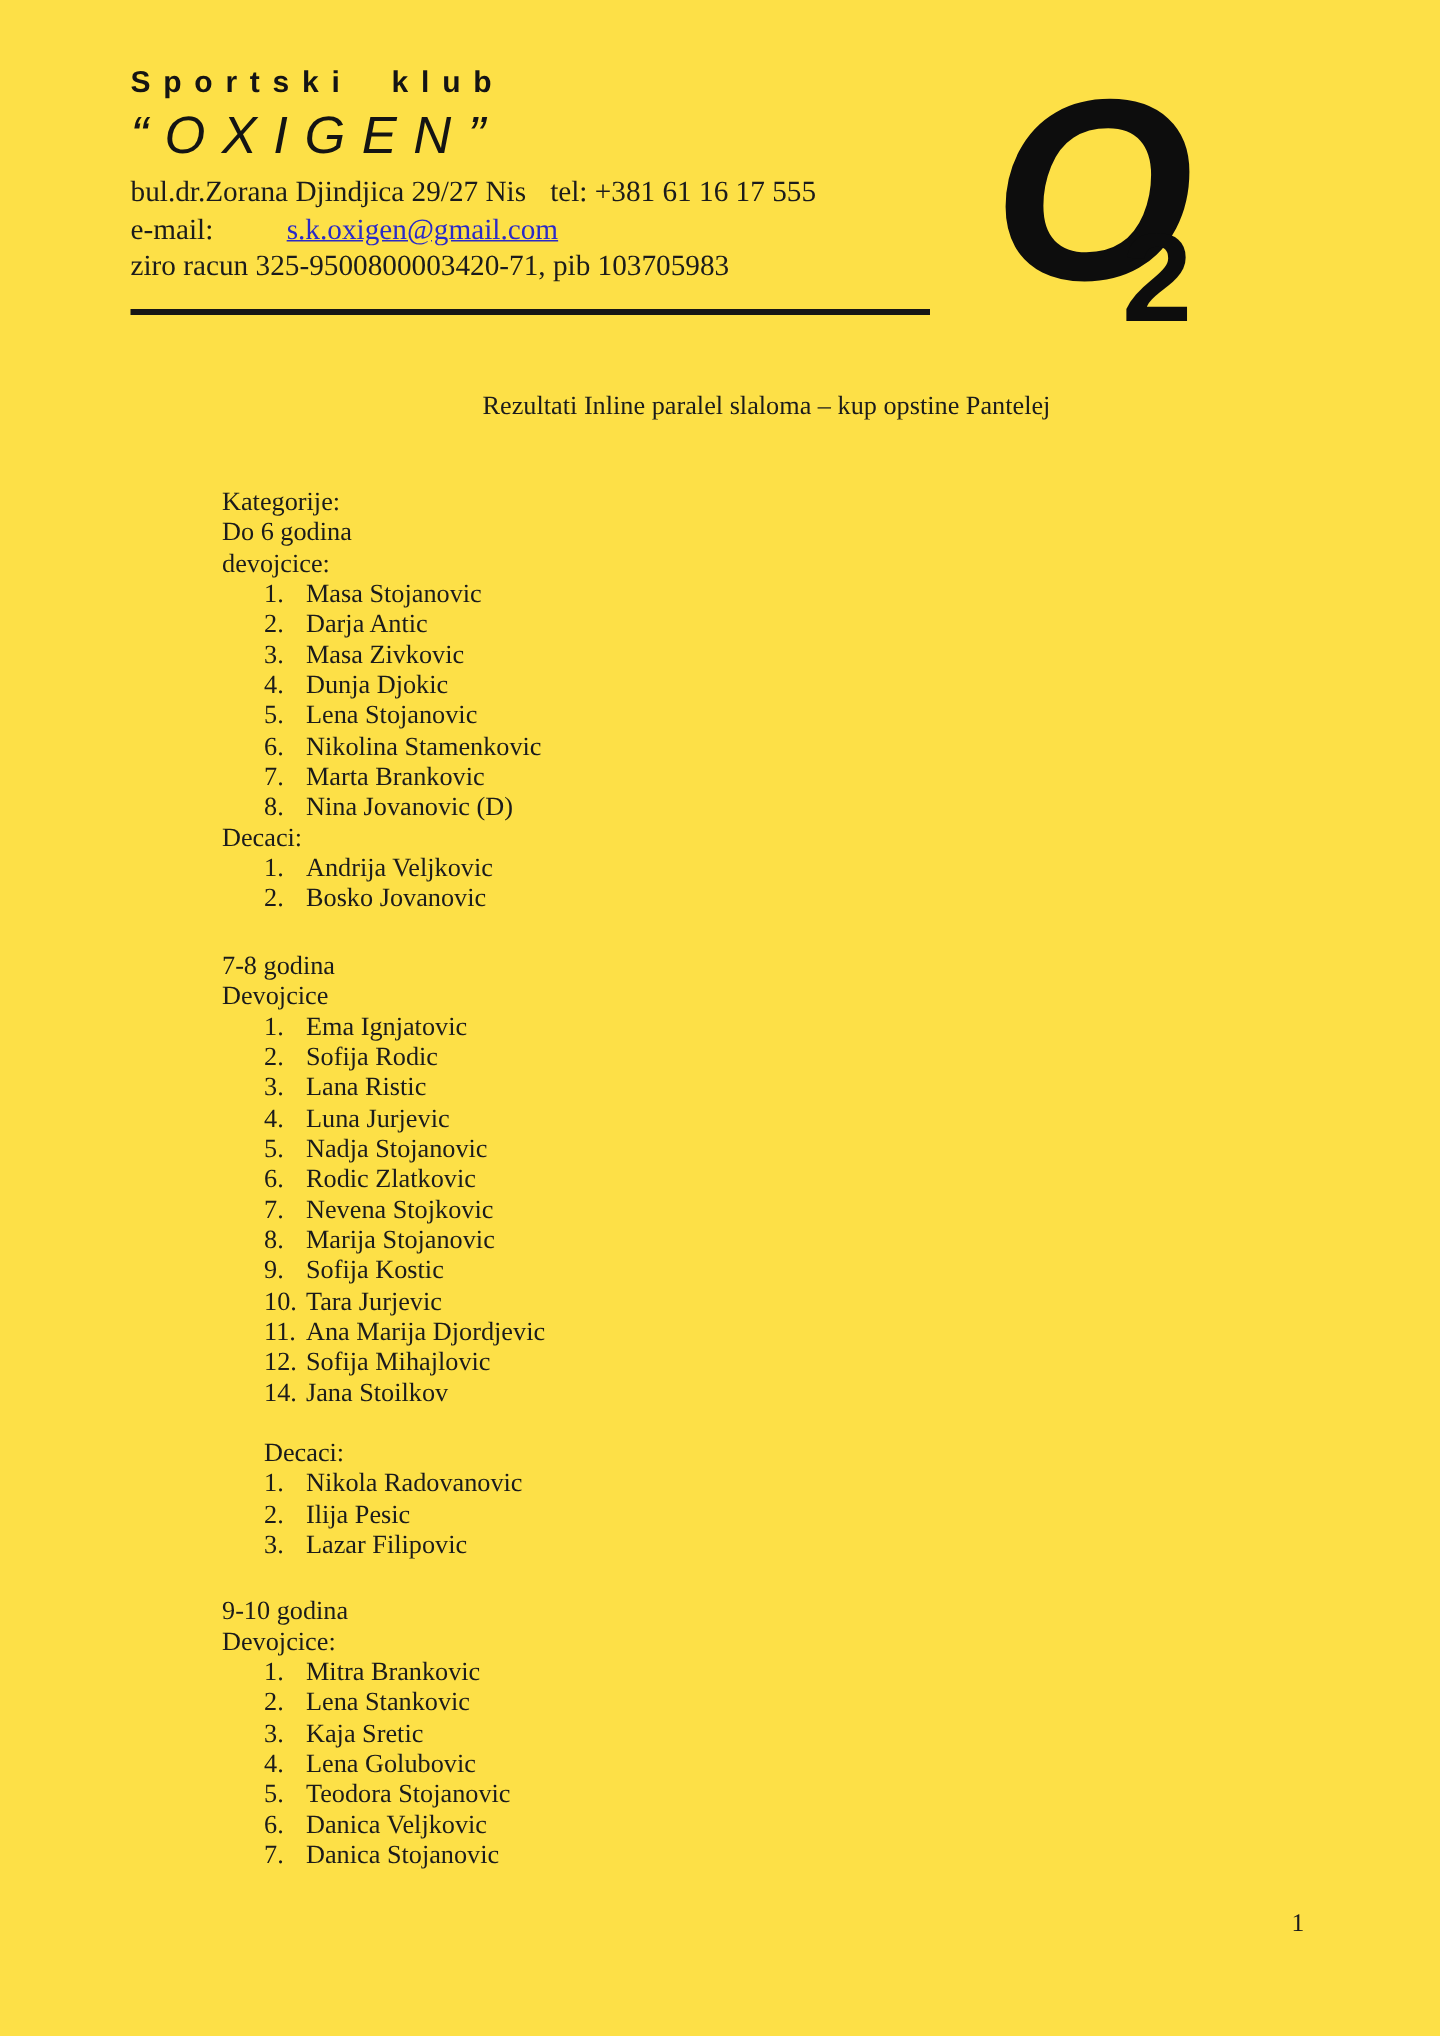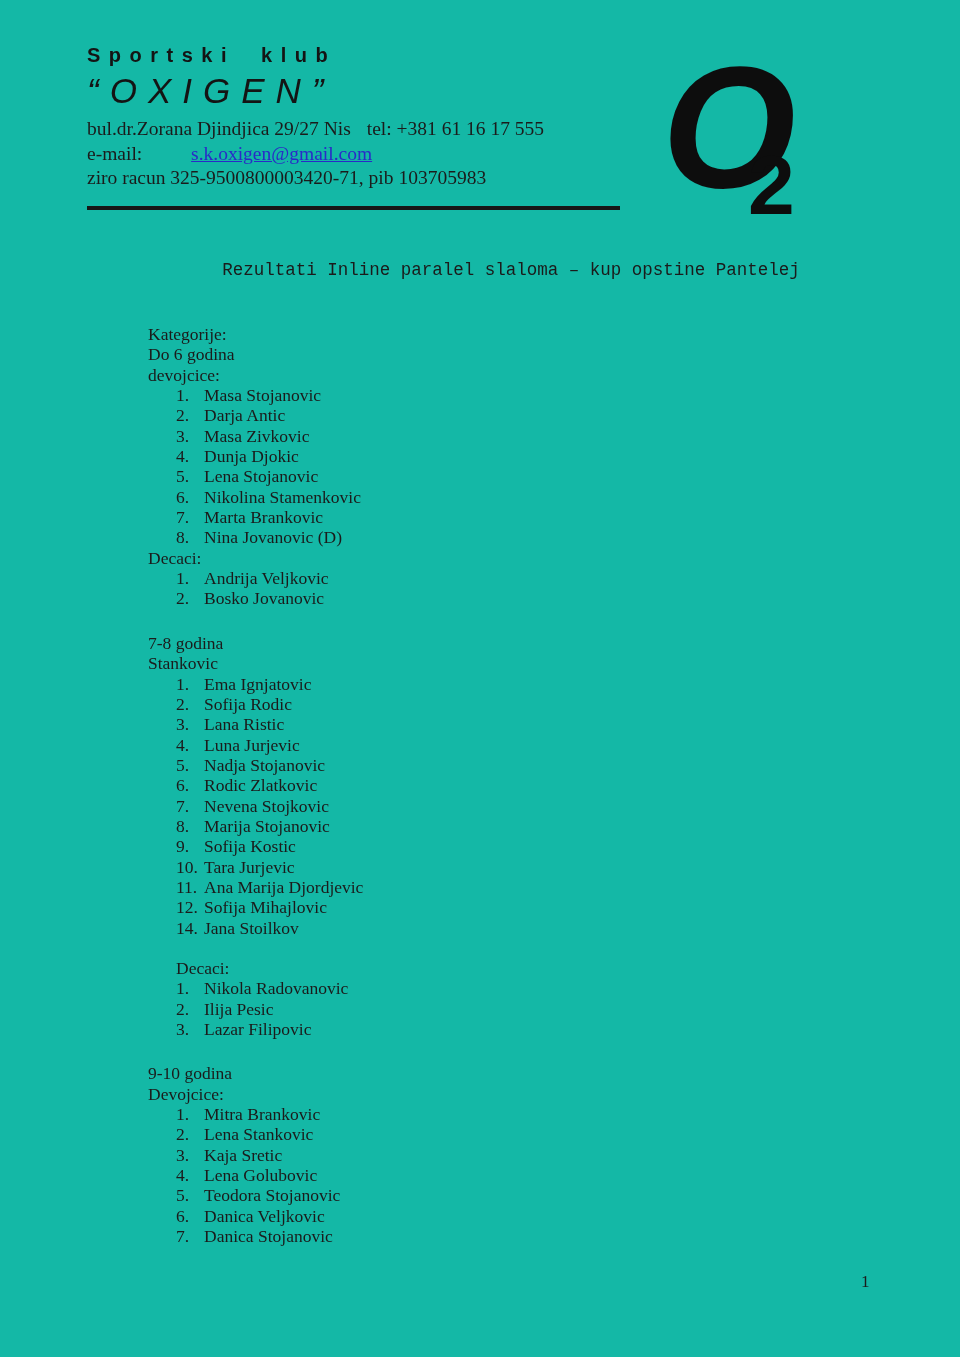--- a/index.html
+++ b/index.html
@@ -1,20 +1,20 @@
 <!DOCTYPE html>
 <html style="--link: #2a2ac8; --ink: #1b1b1b;"><head>
 <meta charset="utf-8">
 <style>
   :root { --link: #2a2ac8; --ink: #1b1b1b; }
   * { margin:0; padding:0; box-sizing:border-box; }
   html,body { background:#e9e9e9; }
   .doc {
     position:relative; width:960px; height:1357px; margin:0 auto;
-    background:#14b8a6; overflow:hidden;
+    background:#fde047; overflow:hidden;
     font-family:"Liberation Serif","DejaVu Serif",serif; color:var(--ink);
   }
 
   
   .header { position:absolute; left:87px; top:44px; }
   .club-line1 {
     font-family:"Liberation Sans","DejaVu Sans",sans-serif;
     font-weight:700; font-size:20px; letter-spacing:8.5px; word-spacing:12px; color:#141414;
   }
   .club-name {
@@ -30,21 +30,21 @@
   
   .logo { position:absolute; left:662px; top:41px; width:160px; height:190px;
           font-family:"Liberation Sans","DejaVu Sans",sans-serif; color:#0d0d0d; }
   .logo-o { position:absolute; left:0; top:0; font-size:172px; line-height:1;
             font-weight:700; font-style:italic; }
   .logo-2 { position:absolute; left:86px; top:102px; font-size:84px; line-height:1;
             font-weight:700; }
 
   
   .title { position:absolute; top:260px; left:62px; width:898px;
-           text-align:center; font-size:17.5px;font-family:Liberation Mono, monospace; }
+           text-align:center; font-size:17.5px; }
 
   
   .sections { position:absolute; top:324px; left:0; width:784px;
               font-size:17.5px; line-height:20.35px; }
   .section { margin-top:24px; }
   .section:first-child { margin-top:0; }
   .heading, .group-label { margin-left:148px; }
   .group-label.indent { margin-left:176px; }
   .group-label.gap { margin-top:20px; }
   .list-row { margin-left:176px; display:flex; }
@@ -123,21 +123,21 @@
           <span class="num">1.</span>
           <span class="name">Andrija Veljkovic</span>
         </div>
         <div class="list-row">
           <span class="num">2.</span>
           <span class="name">Bosko Jovanovic</span>
         </div>
       </div>
       <div class="section">
         <div class="heading">7-8 godina</div>
-        <div class="group-label">Stankovic</div>
+        <div class="group-label">Devojcice</div>
         <div class="list-row">
           <span class="num">1.</span>
           <span class="name">Ema Ignjatovic</span>
         </div>
         <div class="list-row">
           <span class="num">2.</span>
           <span class="name">Sofija Rodic</span>
         </div>
         <div class="list-row">
           <span class="num">3.</span>

